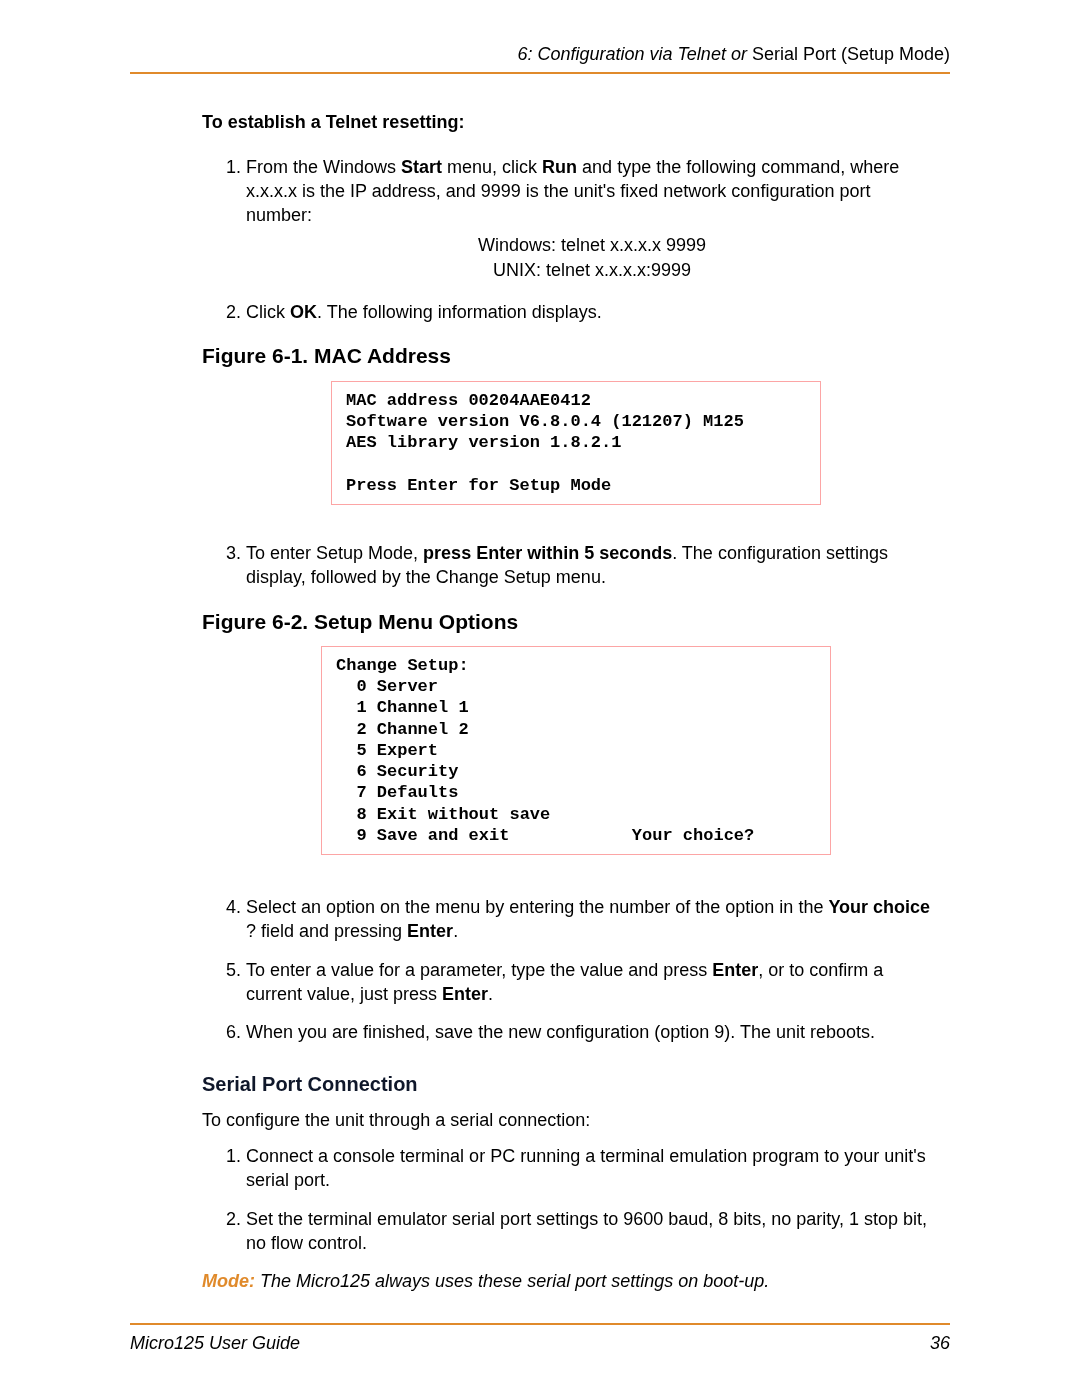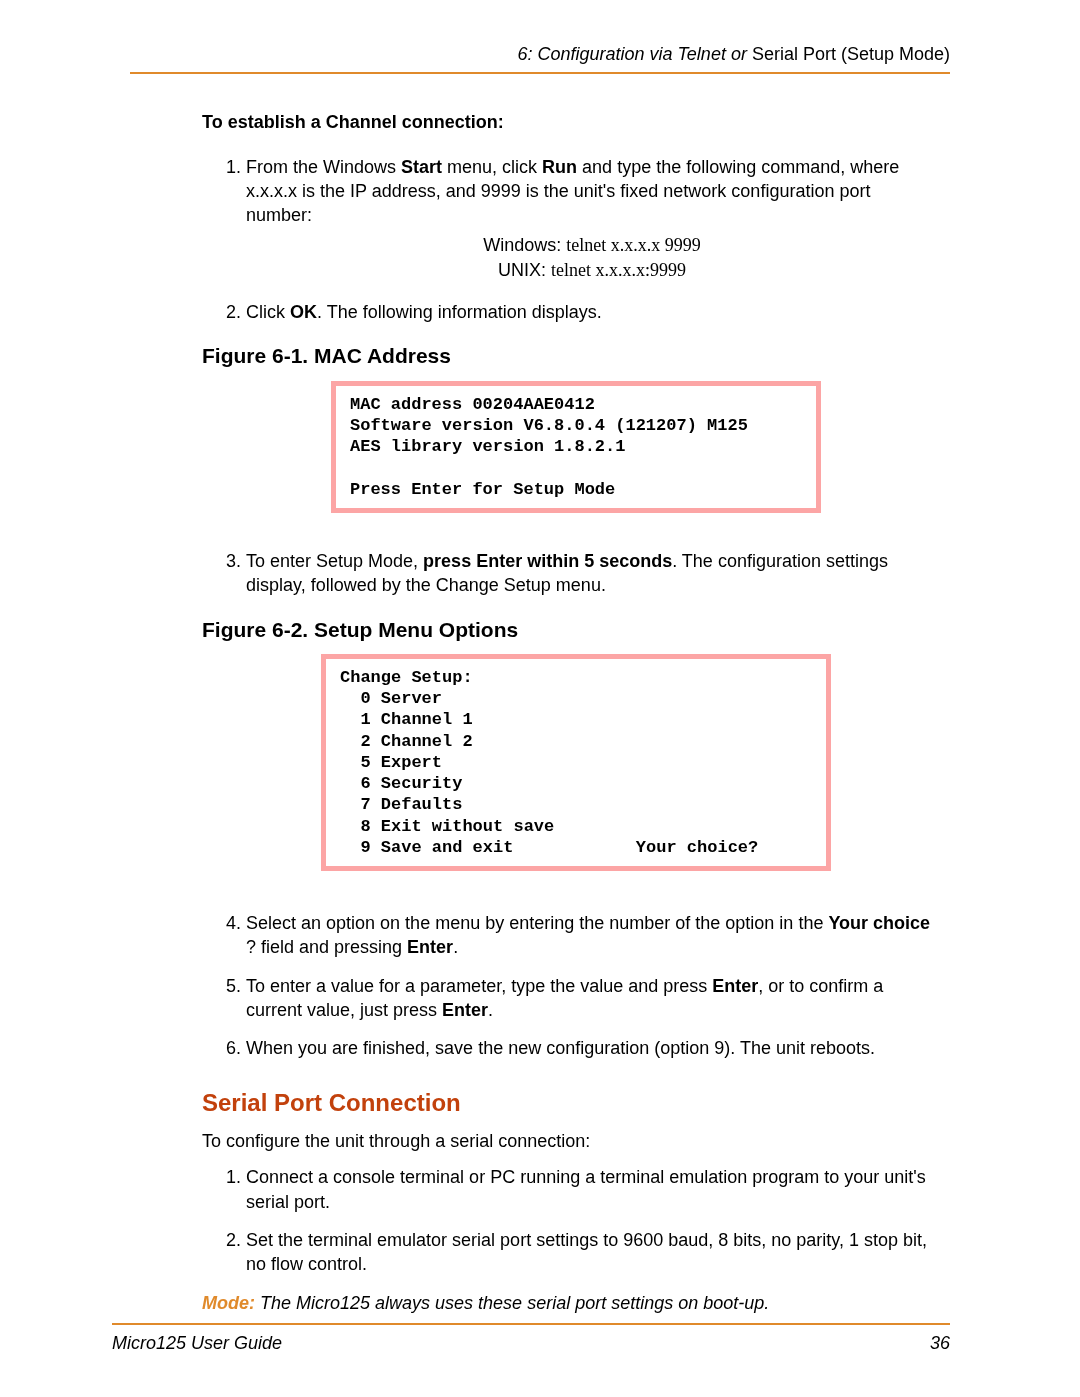--- a/index.html
+++ b/index.html
@@ -46,79 +46,79 @@
   ol.main > li.spaced12 { margin-bottom: 12px; }
   ol.main > li.spaced18 { margin-bottom: 18px; }
   .cmd-block {
     margin: 6px 0 18px 0;
     text-align: center;
   }
   .cmd-row .label {
     font-family: Arial, Helvetica, sans-serif;
   }
   .cmd-row .mono {
-    font-family: Liberation Serif, serif;
+    font-family: Liberation Sans, sans-serif;
     font-size: 18px;
   }
   .fig-caption {
     text-align: left;
     font-weight: bold;
     font-size: 21px;
     margin: 16px 0 10px 0;
   }
   .code-box {
-    border: 5px solid #fca5a5;
+    border: 1px solid #fca5a5;
     font-family: "Courier New", monospace;
     font-size: 17px;
     font-weight: bold;
     padding: 8px 14px;
     margin: 0 auto 36px auto;
     white-space: pre;
     line-height: 1.25;
     box-sizing: border-box;
   }
   .code-box.box1 { width: 490px; }
   .code-box.box2 { width: 510px; margin-bottom: 40px; }
   .section-title {
-    color: #c2410c;
+    color: #0f172a;
     font-weight: bold;
-    font-size: 24px;
+    font-size: 20px;
     margin: 26px 0 10px 0;
     padding-left: 72px;
   }
   .para { padding-left: 72px; margin: 8px 0 12px 0; }
   .note-line { padding-left: 72px; margin: 12px 0 14px 0; }
   .note-label {
     color: #e08a2b;
     font-style: italic;
     font-weight: bold;
   }
   .note-text { font-style: italic; }
   .footer {
     position: absolute;
-    left: 112px;
+    left: 130px;
     right: 130px;
     bottom: 42px;
   }
   .footer .hr-orange { margin: 0 0 6px 0; }
   .footer-row { display: flex; justify-content: space-between; font-style: italic; font-size: 18px; }
 </style>
 </head>
 <body>
 
 <div class="page">
 
   <div class="header-area">
     <span class="italic">6: Configuration via Telnet or </span><span>Serial Port (Setup Mode)</span>
   </div>
   <hr class="hr-orange">
 
   <div class="content">
 
-    <div class="sub-head">To establish a Channel connection:</div>
+    <div class="sub-head">To establish a Telnet resetting:</div>
 
     <ol class="main">
 
       <li>
         <span>From the Windows </span><b>Start</b><span> menu, click </span><b>Run</b><span> and type the following command, where x.x.x.x is the IP address, and 9999 is the unit's fixed network configuration port number:</span>
         <div class="cmd-block">
           <div class="cmd-row">
             <span class="label">Windows: </span><span class="mono">telnet x.x.x.x 9999</span>
           </div>
           <div class="cmd-row">

